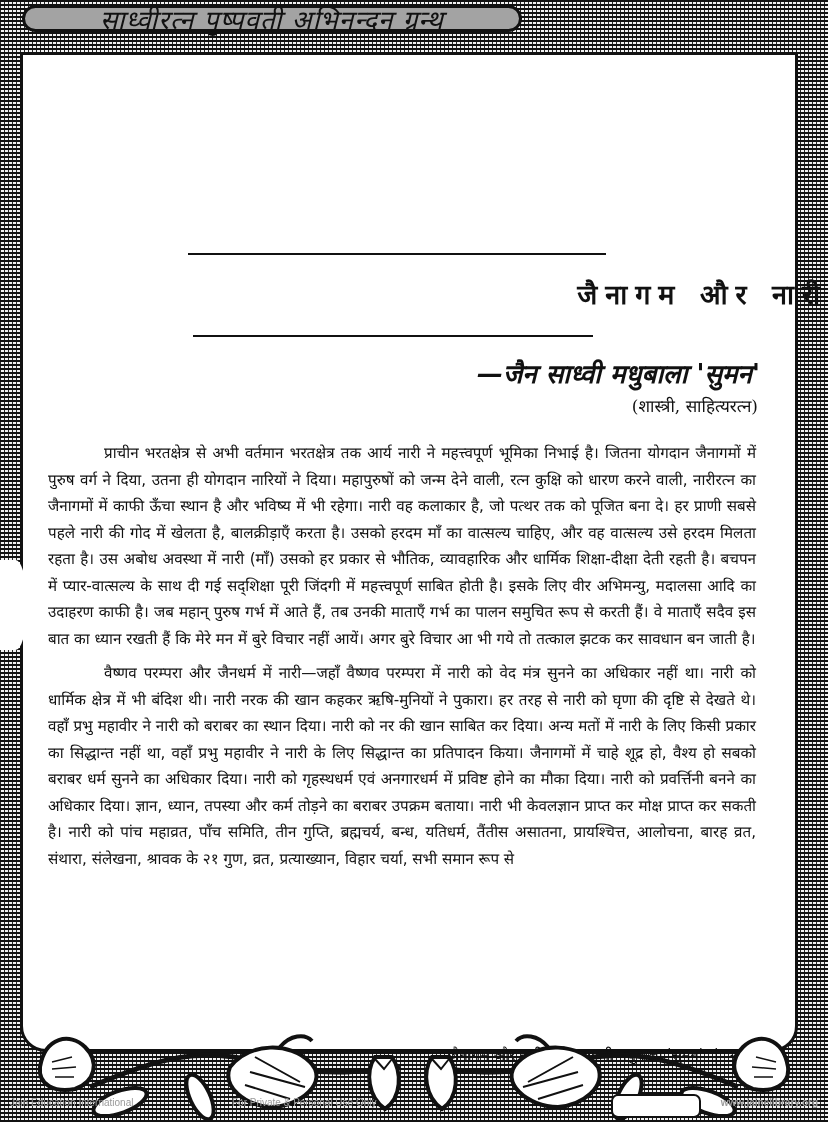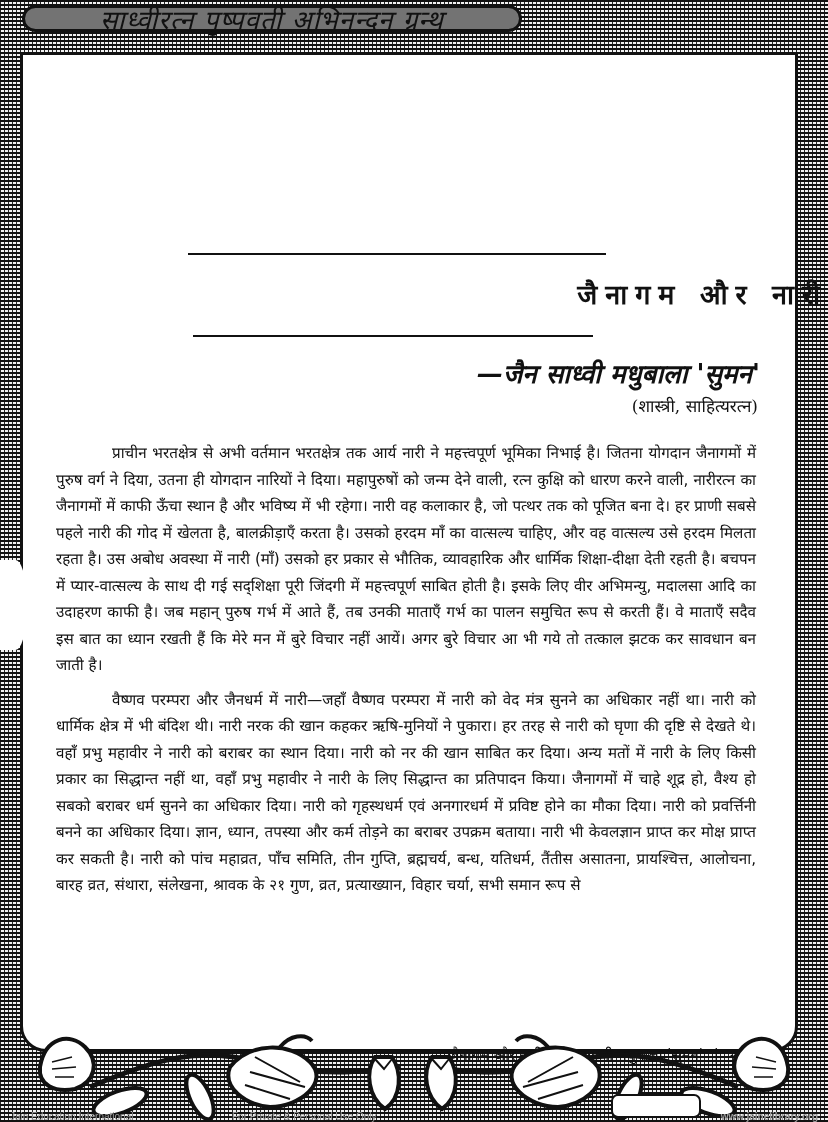--- a/index.html
+++ b/index.html
@@ -44,21 +44,21 @@
       border-radius: 0 0 26px 26px;
       z-index: 2;
       box-sizing: border-box;
     }
     .header-banner {
       position: absolute;
       left: 22px;
       top: 5px;
       width: 500px;
       height: 27px;
-      background: #737373;
+      background: #a3a3a3;
       border: 3px solid #111;
       border-radius: 22px;
       z-index: 3;
       display: flex;
       align-items: center;
       justify-content: center;
       box-sizing: border-box;
     }
     .header-banner span {
       font-family: "DejaVu Sans", sans-serif;
@@ -109,21 +109,21 @@
       left: 44px;
       top: 440px;
       width: 712px;
       font-family: "DejaVu Sans", sans-serif;
       font-size: 15.2px;
       line-height: 26.5px;
       text-align: justify;
       z-index: 4;
     }
     .body-text p {
-      margin: 0 0 8px 12px;
+      margin: 0 0 8px 4px;
       text-indent: 56px;
     }
     .body-text .lead {
       font-weight: normal;
     }
     .footer-line {
       position: absolute;
       right: 75px;
       top: 1044px;
       font-family: "DejaVu Sans", sans-serif;
@@ -135,21 +135,21 @@
     .floral {
       position: absolute;
       left: 0;
       bottom: 0;
       width: 828px;
       height: 95px;
       z-index: 5;
     }
     .watermark {
       position: absolute;
-      bottom: 0;
+      bottom: 14px;
       font-family: "Liberation Sans", sans-serif;
       font-size: 10px;
       color: #9a9a9a;
       z-index: 6;
       white-space: nowrap;
     }
     .wm-left { left: 10px; }
     .wm-mid { left: 232px; }
     .wm-right { right: 10px; font-weight: bold; }
     .scan-blot {

